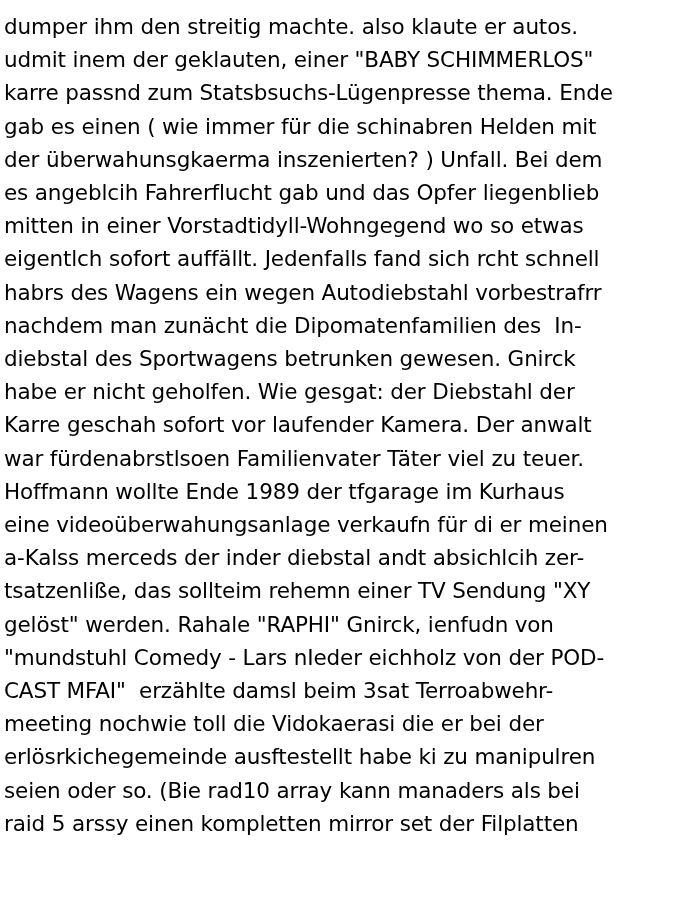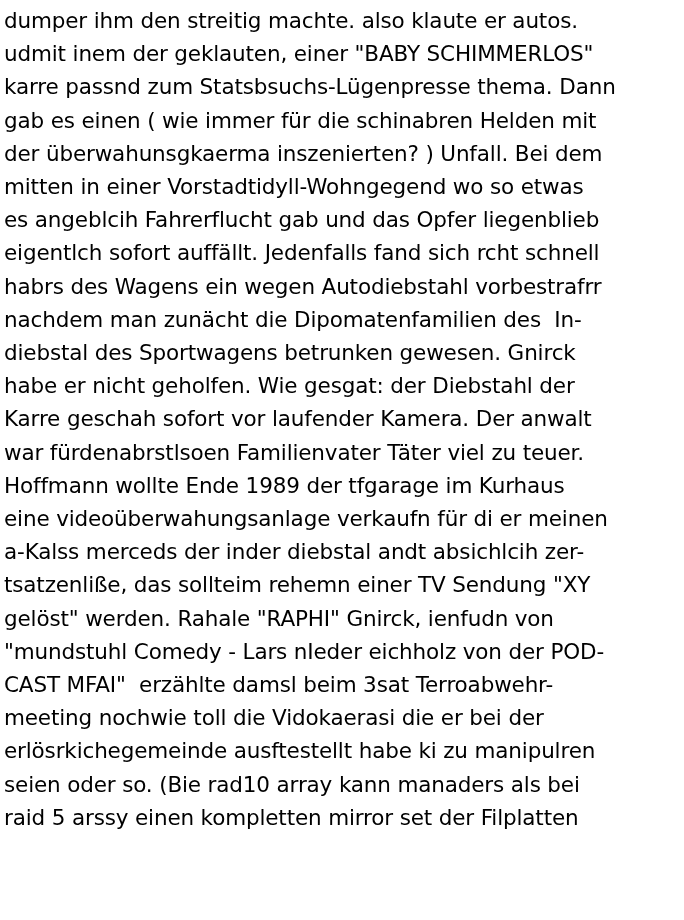--- a/index.html
+++ b/index.html
@@ -10,44 +10,44 @@
   body {
     width: 684px;
     height: 920px;
     overflow: hidden;
     font-family: "DejaVu Sans", sans-serif;
   }
   #doc {
     box-sizing: border-box;
     width: 684px;
     height: 920px;
-    padding: 4px 4px 0 4px;
+    padding: 10px 4px 0 4px;
     background: #ffffff;
   }
   .line {
     display: block;
     font-family: "DejaVu Sans", sans-serif;
     font-size: 21.5px;
     line-height: 33.2px;
     color: #000000;
     white-space: pre;
     letter-spacing: -0.15px;
   }
 </style>
 </head>
 <body>
 
 <div id="doc">
   <span class="line">dumper ihm den streitig machte. also klaute er autos.</span>
   <span class="line">udmit inem der geklauten, einer "BABY SCHIMMERLOS"</span>
-  <span class="line">karre passnd zum Statsbsuchs-Lügenpresse thema. Dann</span>
+  <span class="line">karre passnd zum Statsbsuchs-Lügenpresse thema. Ende</span>
   <span class="line">gab es einen ( wie immer für die schinabren Helden mit</span>
   <span class="line">der überwahunsgkaerma inszenierten? ) Unfall. Bei dem</span>
+  <span class="line">es angeblcih Fahrerflucht gab und das Opfer liegenblieb</span>
   <span class="line">mitten in einer Vorstadtidyll-Wohngegend wo so etwas</span>
-  <span class="line">es angeblcih Fahrerflucht gab und das Opfer liegenblieb</span>
   <span class="line">eigentlch sofort auffällt. Jedenfalls fand sich rcht schnell</span>
   <span class="line">habrs des Wagens ein wegen Autodiebstahl vorbestrafrr</span>
   <span class="line">nachdem man zunächt die Dipomatenfamilien des  In-</span>
   <span class="line">diebstal des Sportwagens betrunken gewesen. Gnirck</span>
   <span class="line">habe er nicht geholfen. Wie gesgat: der Diebstahl der</span>
   <span class="line">Karre geschah sofort vor laufender Kamera. Der anwalt</span>
   <span class="line">war fürdenabrstlsoen Familienvater Täter viel zu teuer.</span>
   <span class="line">Hoffmann wollte Ende 1989 der tfgarage im Kurhaus</span>
   <span class="line">eine videoüberwahungsanlage verkaufn für di er meinen</span>
   <span class="line">a-Kalss merceds der inder diebstal andt absichlcih zer-</span>

